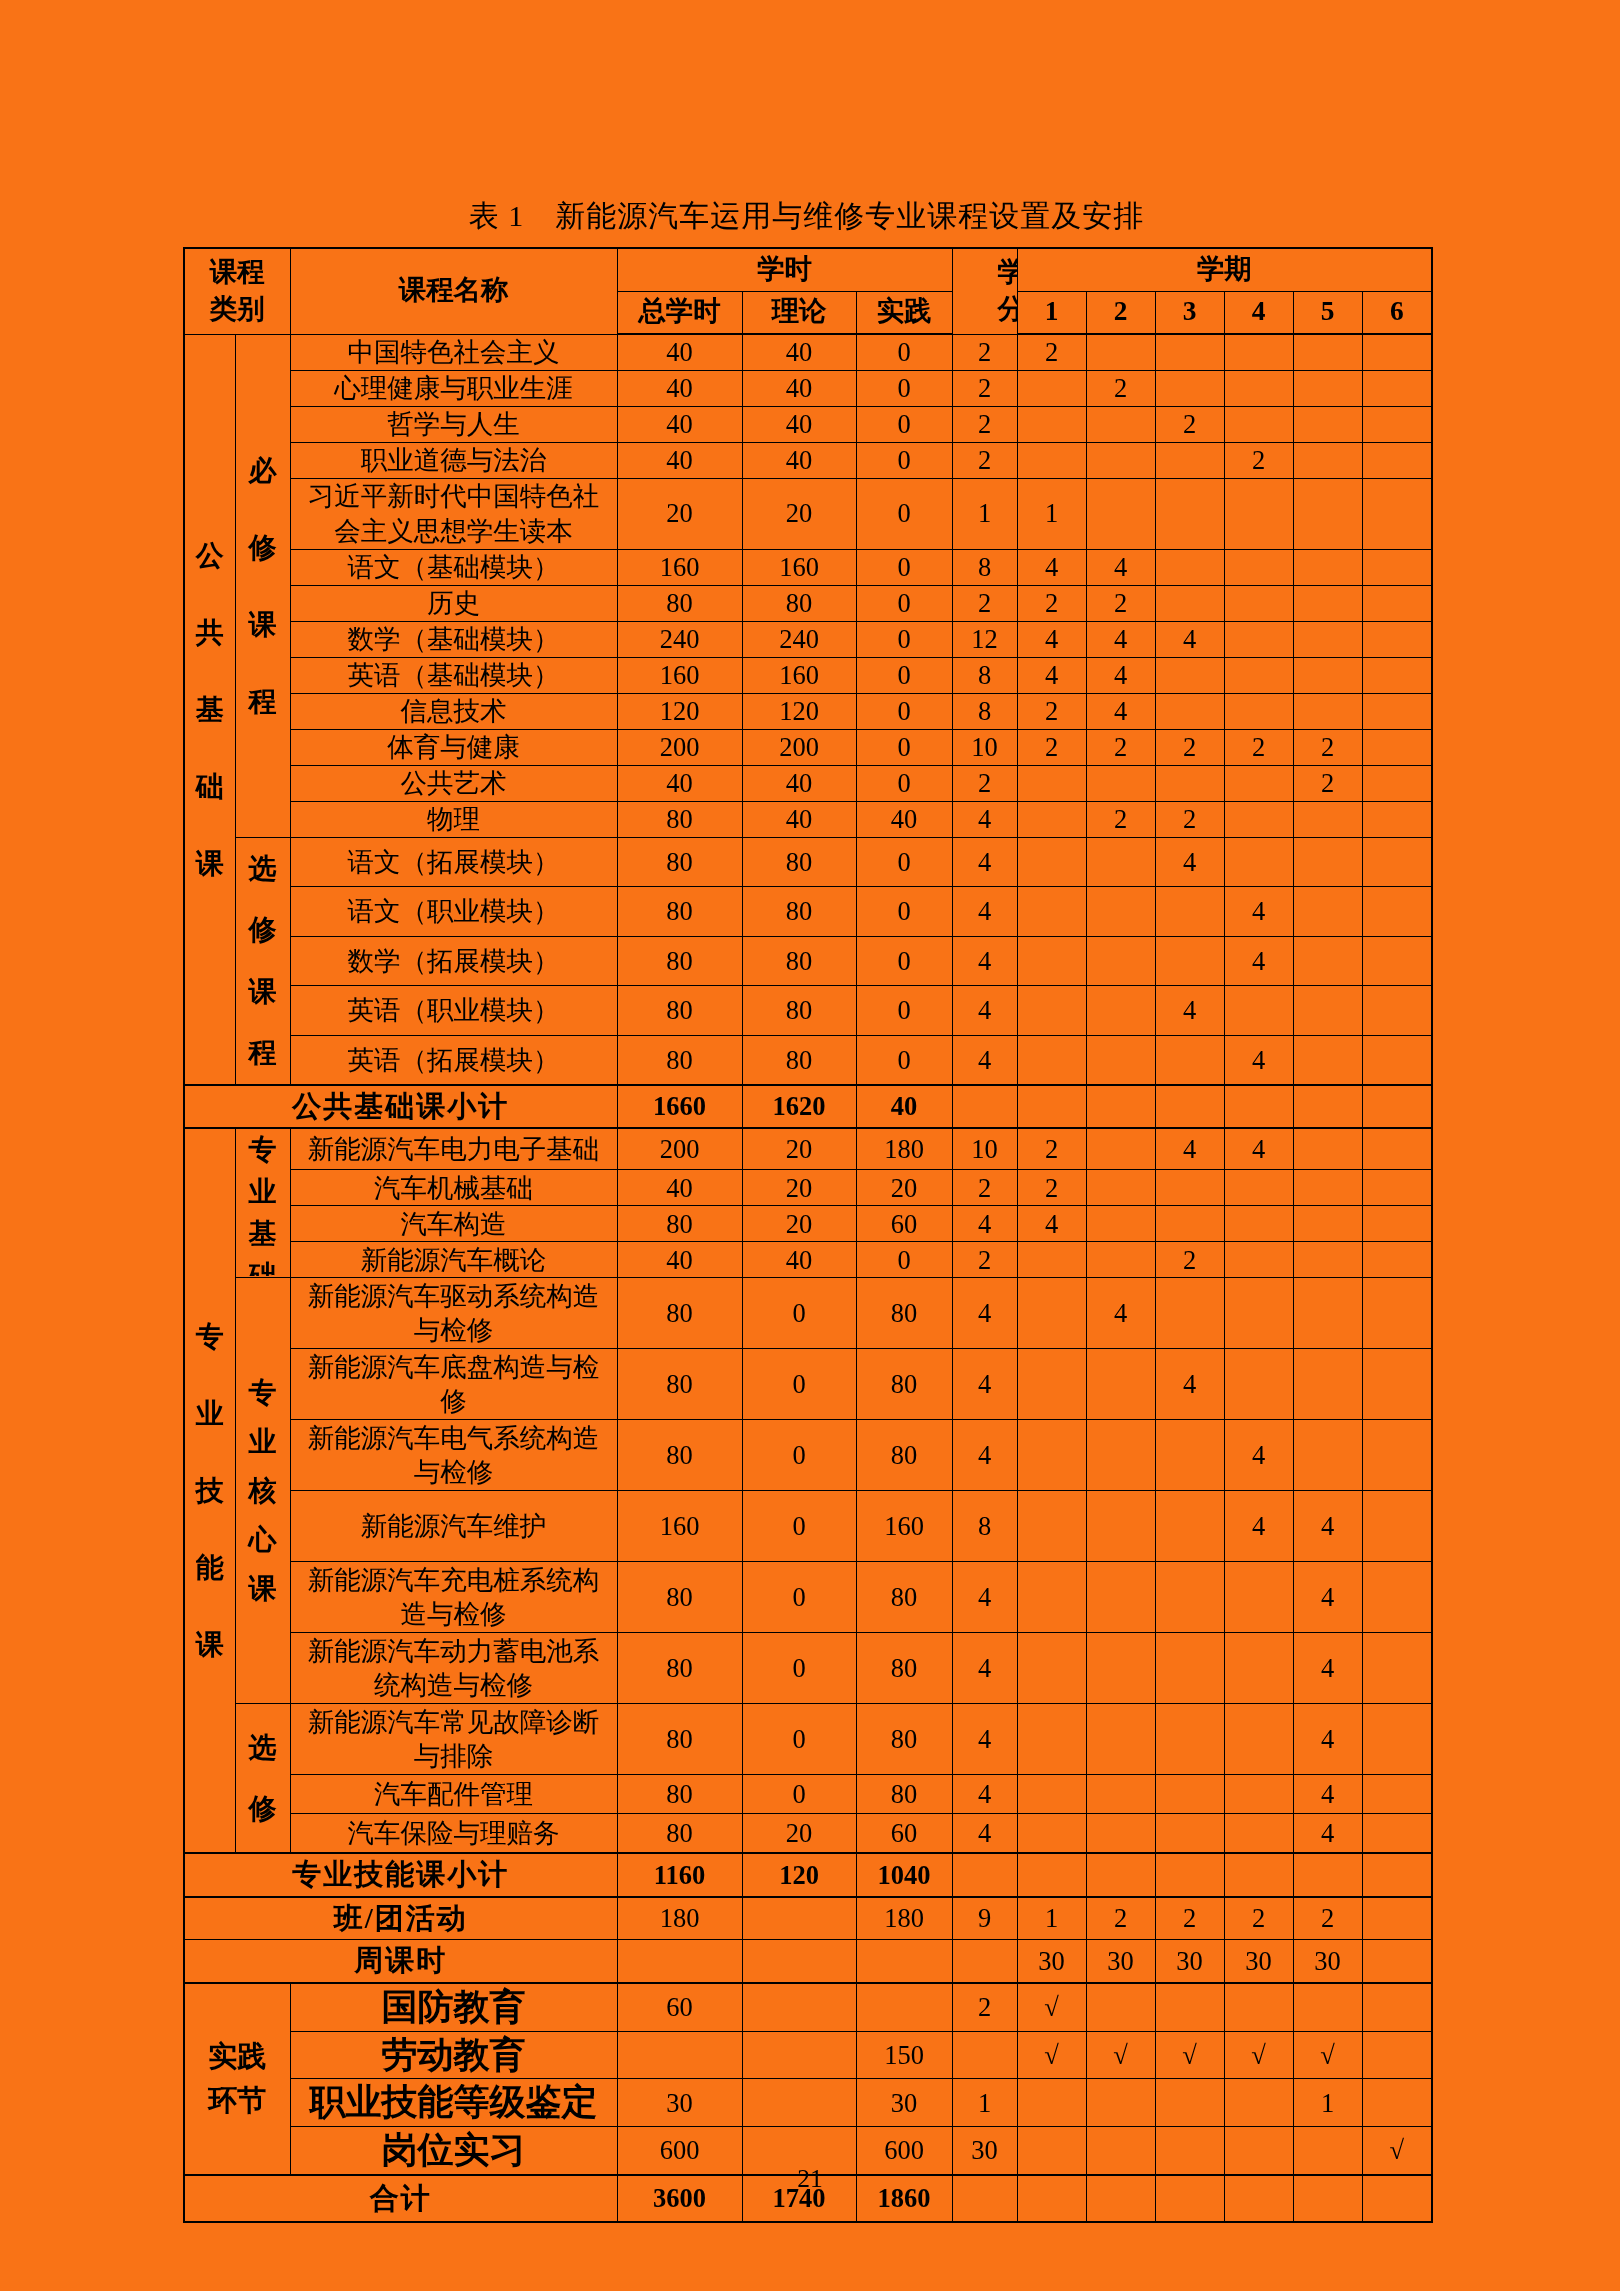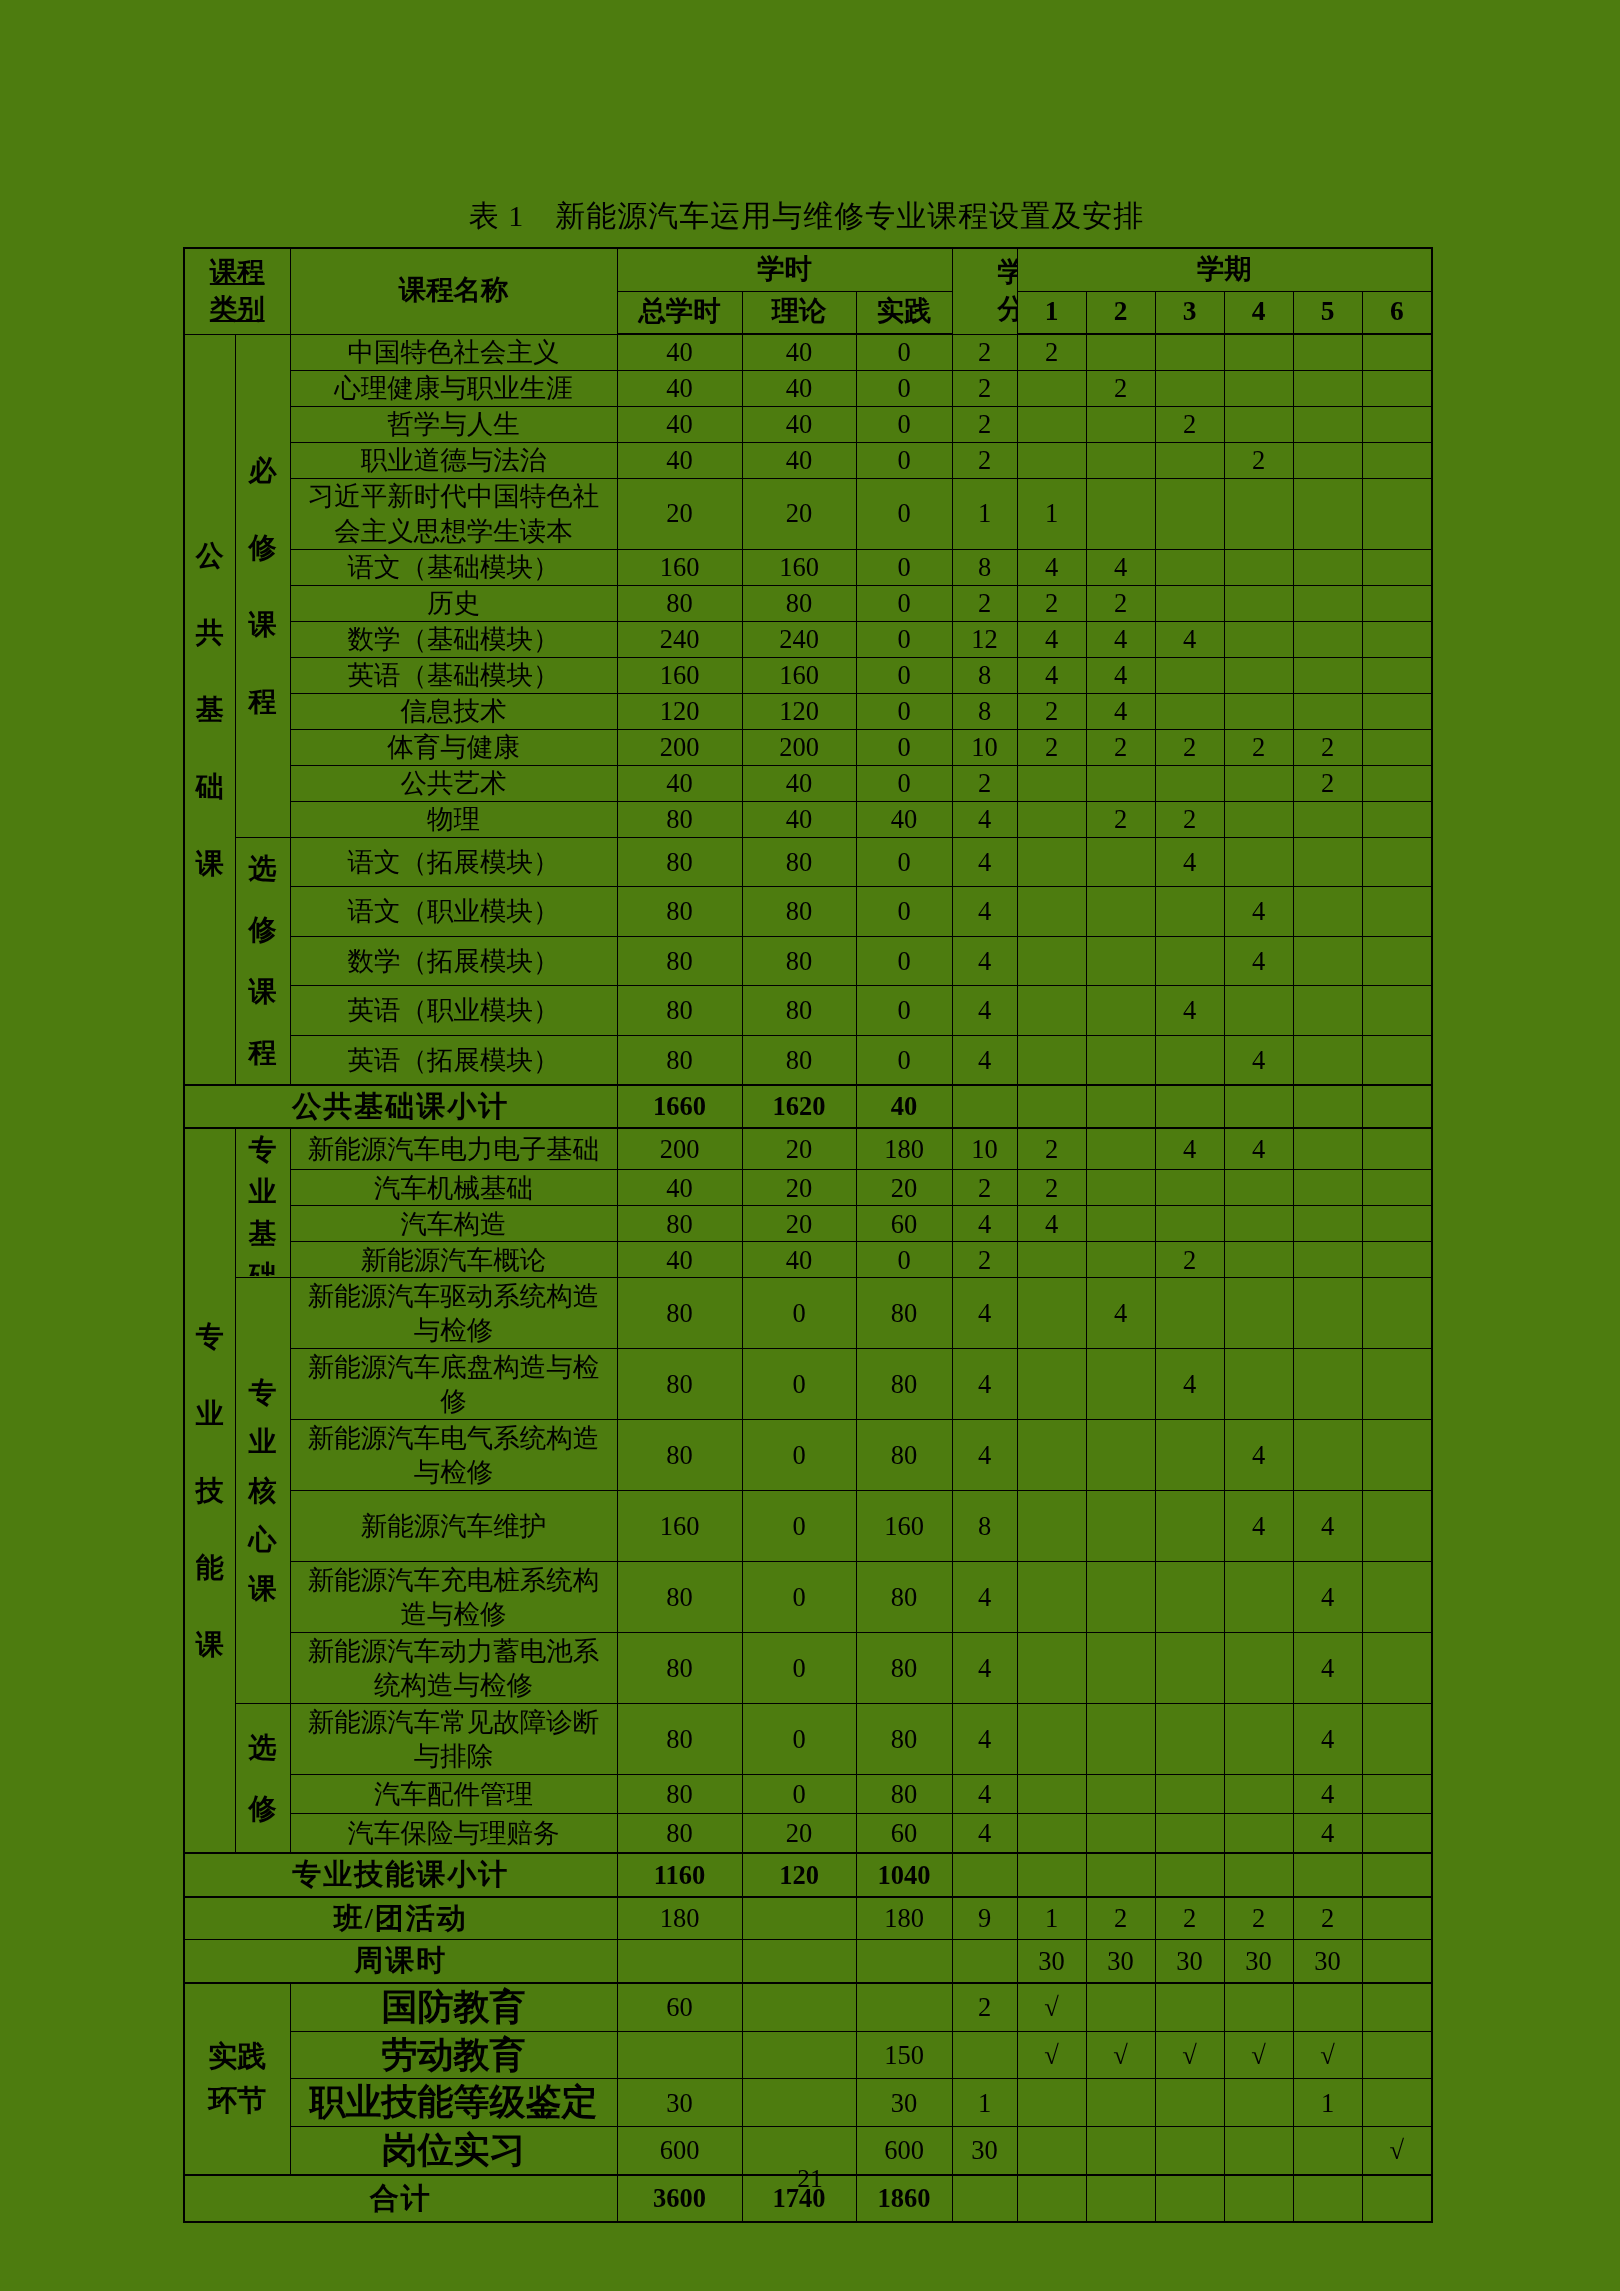--- a/index.html
+++ b/index.html
@@ -1,39 +1,39 @@
 <!DOCTYPE html>
 <html><head>
 <meta charset="utf-8">
 <style>
   html,body{margin:0;padding:0;background:#ffffff;}
   body{
     width:1620px;height:2292px;position:relative;
     font-family:"Liberation Serif","DejaVu Serif",serif;color:#000;
   }
-  .page{position:absolute;inset:0;background:#4d7c0f;}
+  .page{position:absolute;inset:0;background:#f97316;}
   .doc-title{
     position:absolute;top:196px;left:183px;width:1247px;
     text-align:center;font-size:30px;letter-spacing:1px;
   }
   table.curriculum{
     position:absolute;left:183px;top:247px;width:1247px;
     border-collapse:collapse;table-layout:fixed;
     border:2.9px solid #000;
   }
   th,td{
     border:1px solid #000;padding:0;margin:0;
     text-align:center;vertical-align:middle;
     font-size:26.5px;line-height:1.3;overflow:hidden;
   }
   thead th{font-weight:bold;font-size:27.4px;}
   thead tr.h1{height:43px;}
   thead tr.h2{height:43px;}
   thead tr.h2 th{border-bottom:2.5px solid #000;}
-  .wrap2{display:inline-block;width:2.2em;line-height:1.35;text-decoration:underline;}
+  .wrap2{display:inline-block;width:2.2em;line-height:1.35;}
   .wrap1{display:inline-block;width:1.15em;line-height:1.35;margin-left:43px;}
   td .cellv{display:block;}
   td.name{padding:0 5.9px;font-size:26.5px;}
   td.name.nb{font-weight:bold;font-size:36px;}
   td.num{font-size:26.5px;}
   td.wlabel{font-weight:bold;font-size:29px;letter-spacing:2px;}
   tr.sum td{font-weight:bold;}
   tr.sep td{border-top:2.5px solid #000;border-bottom:2.5px solid #000;}
   tr.sep-bot td{border-bottom:2.5px solid #000;}
   tr.sep-top td{border-top:2.9px solid #000;}

